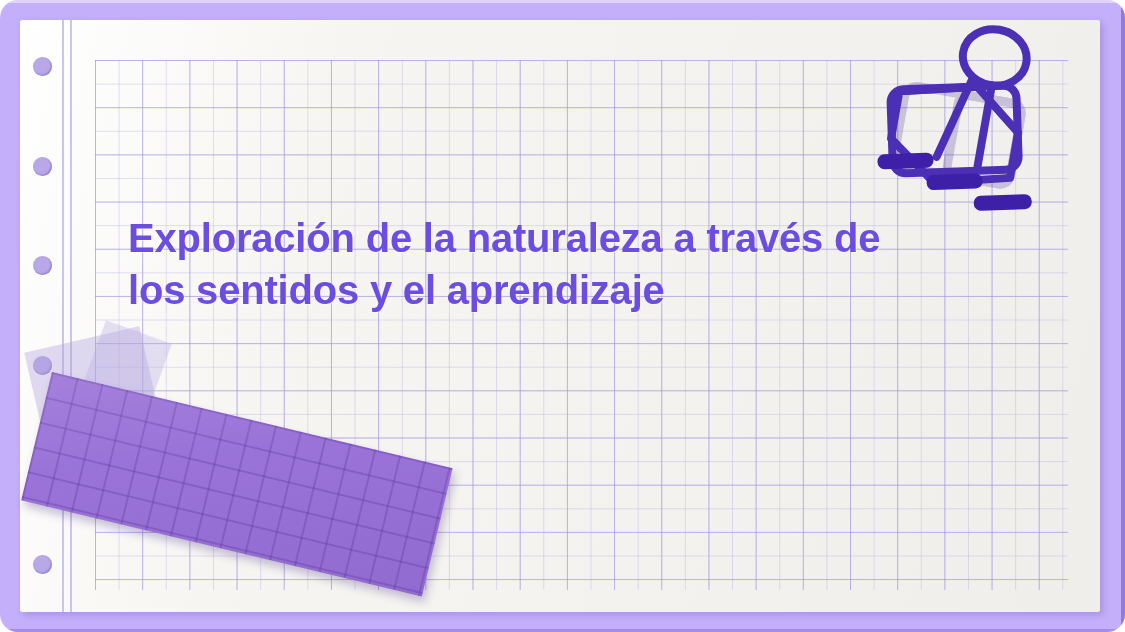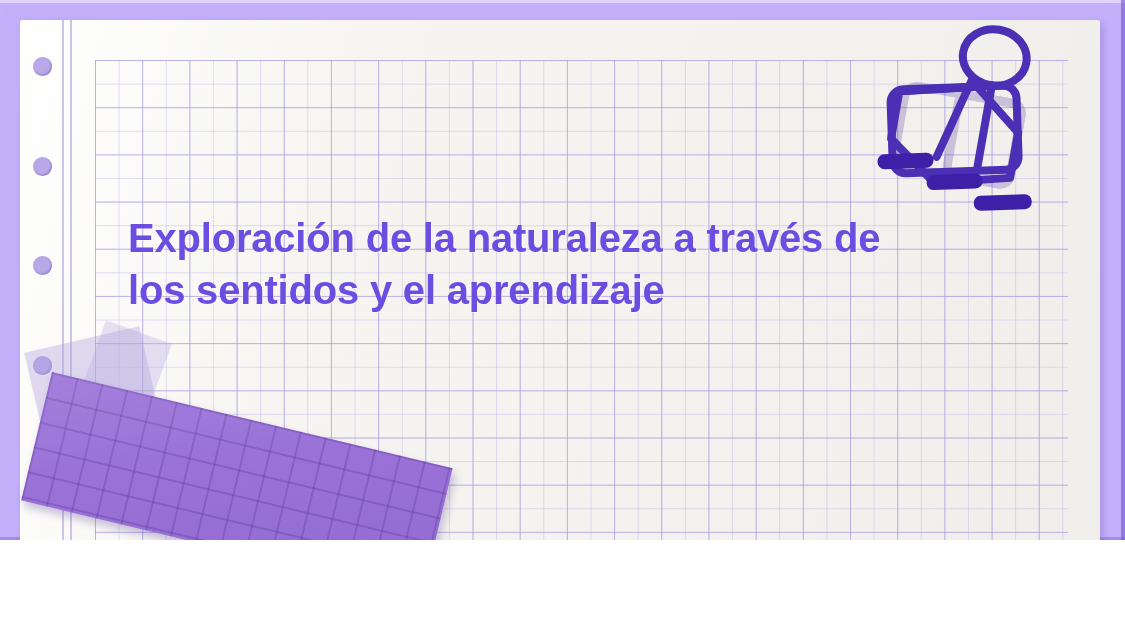--- a/index.html
+++ b/index.html
@@ -1,23 +1,24 @@
 <!DOCTYPE html>
 <html><head>
 <meta charset="utf-8">
 <style>
   html,body{margin:0;padding:0;background:#ffffff;}
   body{font-family:"Liberation Sans",sans-serif;}
 
   .slide{
     position:relative;
-    width:1125px;height:540px;
+    width:1125px;height:632px;
     overflow:hidden;
     background:#c6affb;
     box-sizing:border-box;
+    border-radius:18px;
   }
 
   
   .frame-outer{
     position:absolute;left:0;top:0;width:1125px;height:632px;
     background:#c4affb;
     border-radius:26px;
     box-sizing:border-box;
   }
   .frame-edge-right{

